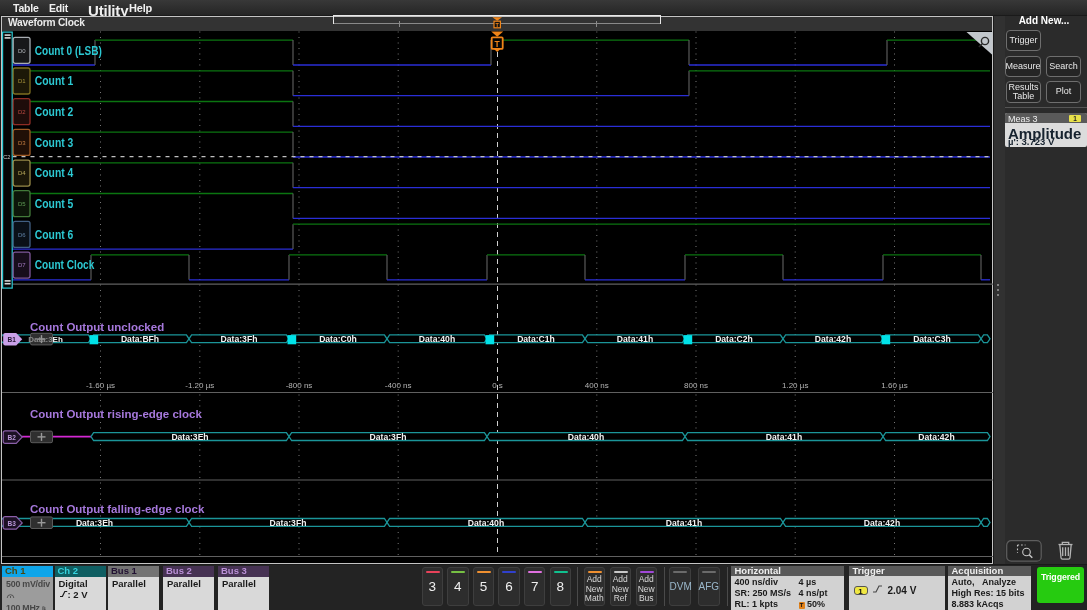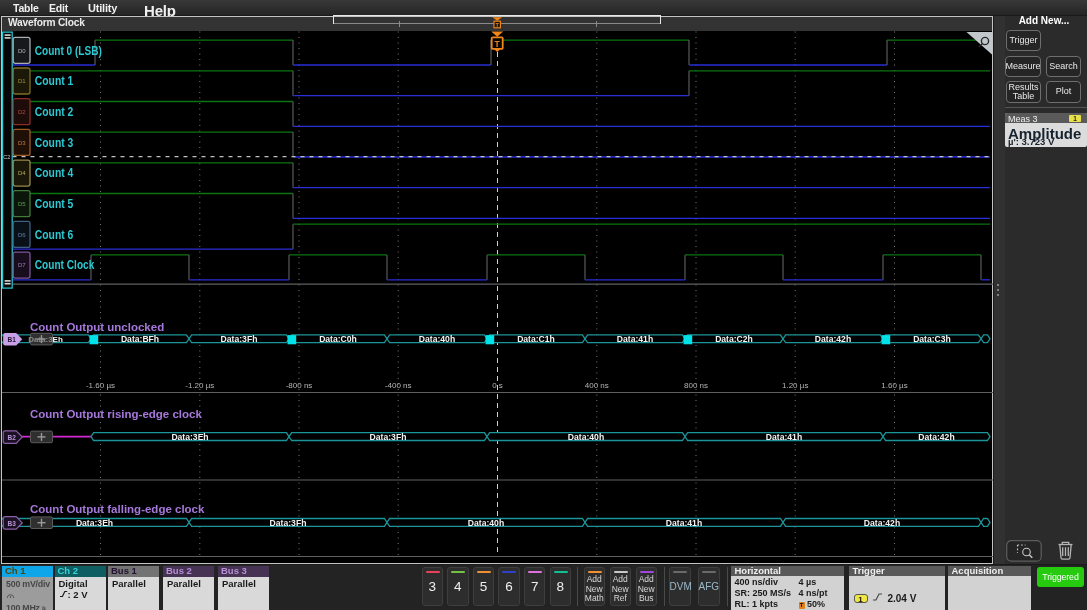--- a/index.html
+++ b/index.html
@@ -1,17 +1,17 @@
 <!DOCTYPE html>
 <html><head><meta charset="utf-8"><style>html,body{margin:0;padding:0;width:1087px;height:610px;background:#1a1a1a;font-family:"Liberation Sans",sans-serif;overflow:hidden}*{box-sizing:border-box}.btn{position:absolute;background:#252525;border:1px solid #6e6e6e;border-radius:4px;color:#e8e8e8;font-size:9px;display:flex;align-items:center;justify-content:center;text-align:center;line-height:1.05}.badge{position:absolute;width:51px;top:566px;height:44px}.bh{height:10.5px;font-size:9.5px;font-weight:700;padding-left:3px;line-height:10.5px}.bb{height:33.5px;background:#d9d9d9;color:#1a1a1a;font-size:9.5px;font-weight:700;padding:1.5px 0 0 4px;line-height:11px}.nbtn{position:absolute;top:567px;width:21.5px;height:39px;background:#2d2d2d;border:1px solid #3e3e3e;border-radius:3px;color:#f0f0f0;font-size:13.5px;text-align:center;padding-top:11px}.cbar{position:absolute;left:3px;top:3px;width:14px;height:2.2px;border-radius:1px}.abtn{position:absolute;top:567px;width:21.5px;height:39px;background:#2d2d2d;border:1px solid #3e3e3e;border-radius:3px;color:#d8d8d8;font-size:8.5px;text-align:center;line-height:9.5px;padding-top:7px}.ibtn{position:absolute;top:567px;width:22px;height:39px;background:#2d2d2d;border:1px solid #3e3e3e;border-radius:3px;color:#9bb8cb;font-size:10px;text-align:center;padding-top:13px}.panel{position:absolute;top:566px;height:44px;background:#d2d2d2}.ph{height:10px;background:#595959;color:#f0f0f0;font-size:9.5px;font-weight:700;line-height:10px;padding-left:4px}.pb{font-size:9px;font-weight:700;color:#1a1a1a;line-height:11.2px;padding:1px 0 0 4px}</style></head><body>
 <div style="position:absolute;left:0;top:0;width:1087px;height:15px;background:linear-gradient(#383838,#252525);"></div>
 <div style="position:absolute;left:13px;top:2px;font-size:10.5px;color:#f0f0f0;font-weight:700;letter-spacing:-0.2px">Table</div>
 <div style="position:absolute;left:49px;top:2px;font-size:10.5px;color:#f0f0f0;font-weight:700;letter-spacing:-0.2px">Edit</div>
-<div style="position:absolute;left:88px;top:2px;font-size:11px;color:#f0f0f0;font-weight:700;letter-spacing:-0.2px">Utility</div>
-<div style="position:absolute;left:144px;top:2px;font-size:15px;color:#f0f0f0;font-weight:700;letter-spacing:-0.2px">Help</div>
+<div style="position:absolute;left:88px;top:2px;font-size:15px;color:#f0f0f0;font-weight:700;letter-spacing:-0.2px">Utility</div>
+<div style="position:absolute;left:129px;top:2px;font-size:11px;color:#f0f0f0;font-weight:700;letter-spacing:-0.2px">Help</div>
 <div style="position:absolute;left:1px;top:15.5px;width:992px;height:548px;border:1px solid #c4c4c4;background:#000;"></div>
 <div style="position:absolute;left:2px;top:16.5px;width:990px;height:14px;background:#333333;"></div>
 <div style="position:absolute;left:8px;top:17.2px;font-size:10.2px;color:#ececec;font-weight:700;letter-spacing:-0.2px">Waveform Clock</div>
 <div style="position:absolute;left:333px;top:14.9px;width:328px;height:1.6px;background:#e8e8e8;"></div>
 <div style="position:absolute;left:333px;top:23.2px;width:328px;height:1.2px;background:#8a8a8a;"></div>
 <div style="position:absolute;left:333px;top:14.9px;width:1.4px;height:9.5px;background:#e8e8e8;"></div>
 <div style="position:absolute;left:659.8px;top:14.9px;width:1.4px;height:9.5px;background:#e8e8e8;"></div>
 <div style="position:absolute;left:398.5px;top:20.8px;width:1.2px;height:6px;background:#8a8a8a;"></div>
 <div style="position:absolute;left:595.8px;top:20.8px;width:1.2px;height:6px;background:#8a8a8a;"></div>
 <svg style="position:absolute;left:489px;top:16px" width="18" height="13" viewBox="0 0 18 13">
@@ -274,21 +274,22 @@
 <div class="ibtn" style="left:697.5px">AFG<div class="cbar" style="background:#6a6a6a;left:3.5px"></div></div>
 <div style="position:absolute;left:726.5px;top:567px;width:1px;height:39px;background:#4a4a4a;"></div>
 <div class="panel" style="left:730.5px;width:113px">
     <div class="ph">Horizontal</div>
 <div class="pb"><span style="display:inline-block;width:64px">400 ns/div</span>4 µs<br>
 <span style="display:inline-block;width:64px">SR: 250 MS/s</span>4 ns/pt<br>
 <span style="display:inline-block;width:64px">RL: 1 kpts</span><span style="display:inline-block;width:6px;height:7px;background:#e08018;color:#111;font-size:6px;line-height:7px;text-align:center;border-radius:1px;font-weight:700;vertical-align:0px">T</span> 50%</div>
   </div>
 <div class="panel" style="left:848.5px;width:96px">
     <div class="ph">Trigger</div>
-<div style="padding:12px 0 0 5px"><span style="display:inline-block;width:14px;height:9px;background:#f0e742;border:1px solid #555;border-radius:3px;color:#111;font-size:8px;font-weight:700;text-align:center;line-height:9px">1</span>
+<div style="padding:4px 0 0 5px"><span style="display:inline-block;width:14px;height:9px;background:#f0e742;border:1px solid #555;border-radius:3px;color:#111;font-size:8px;font-weight:700;text-align:center;line-height:9px">1</span>
 <svg width="11" height="10" viewBox="0 0 11 10">
         <path d="M1 8 h3 l3-6 h3" fill="none" stroke="#444" stroke-width="1.1"></path>
       </svg>
 <span style="font-size:10px;font-weight:700;color:#1a1a1a">2.04 V</span></div>
   </div>
 <div class="panel" style="left:947.5px;width:83px">
     <div class="ph">Acquisition</div>
-  </div>
-<div style="position:absolute;left:1037px;top:567px;width:47px;height:20px;background:#26cb10;border-radius:3px;color:#fff;font-size:8.8px;font-weight:400;text-align:center;line-height:20px;letter-spacing:-0.1px">Triggered</div>
+<div class="pb">Auto, &nbsp;&nbsp;Analyze<br>High Res: 15 bits<br>8.883 kAcqs</div>
+  </div>
+<div style="position:absolute;left:1037px;top:567px;width:47px;height:36px;background:#26cb10;border-radius:3px;color:#fff;font-size:8.8px;font-weight:700;text-align:center;line-height:20px;letter-spacing:-0.1px">Triggered</div>
 </body></html>

